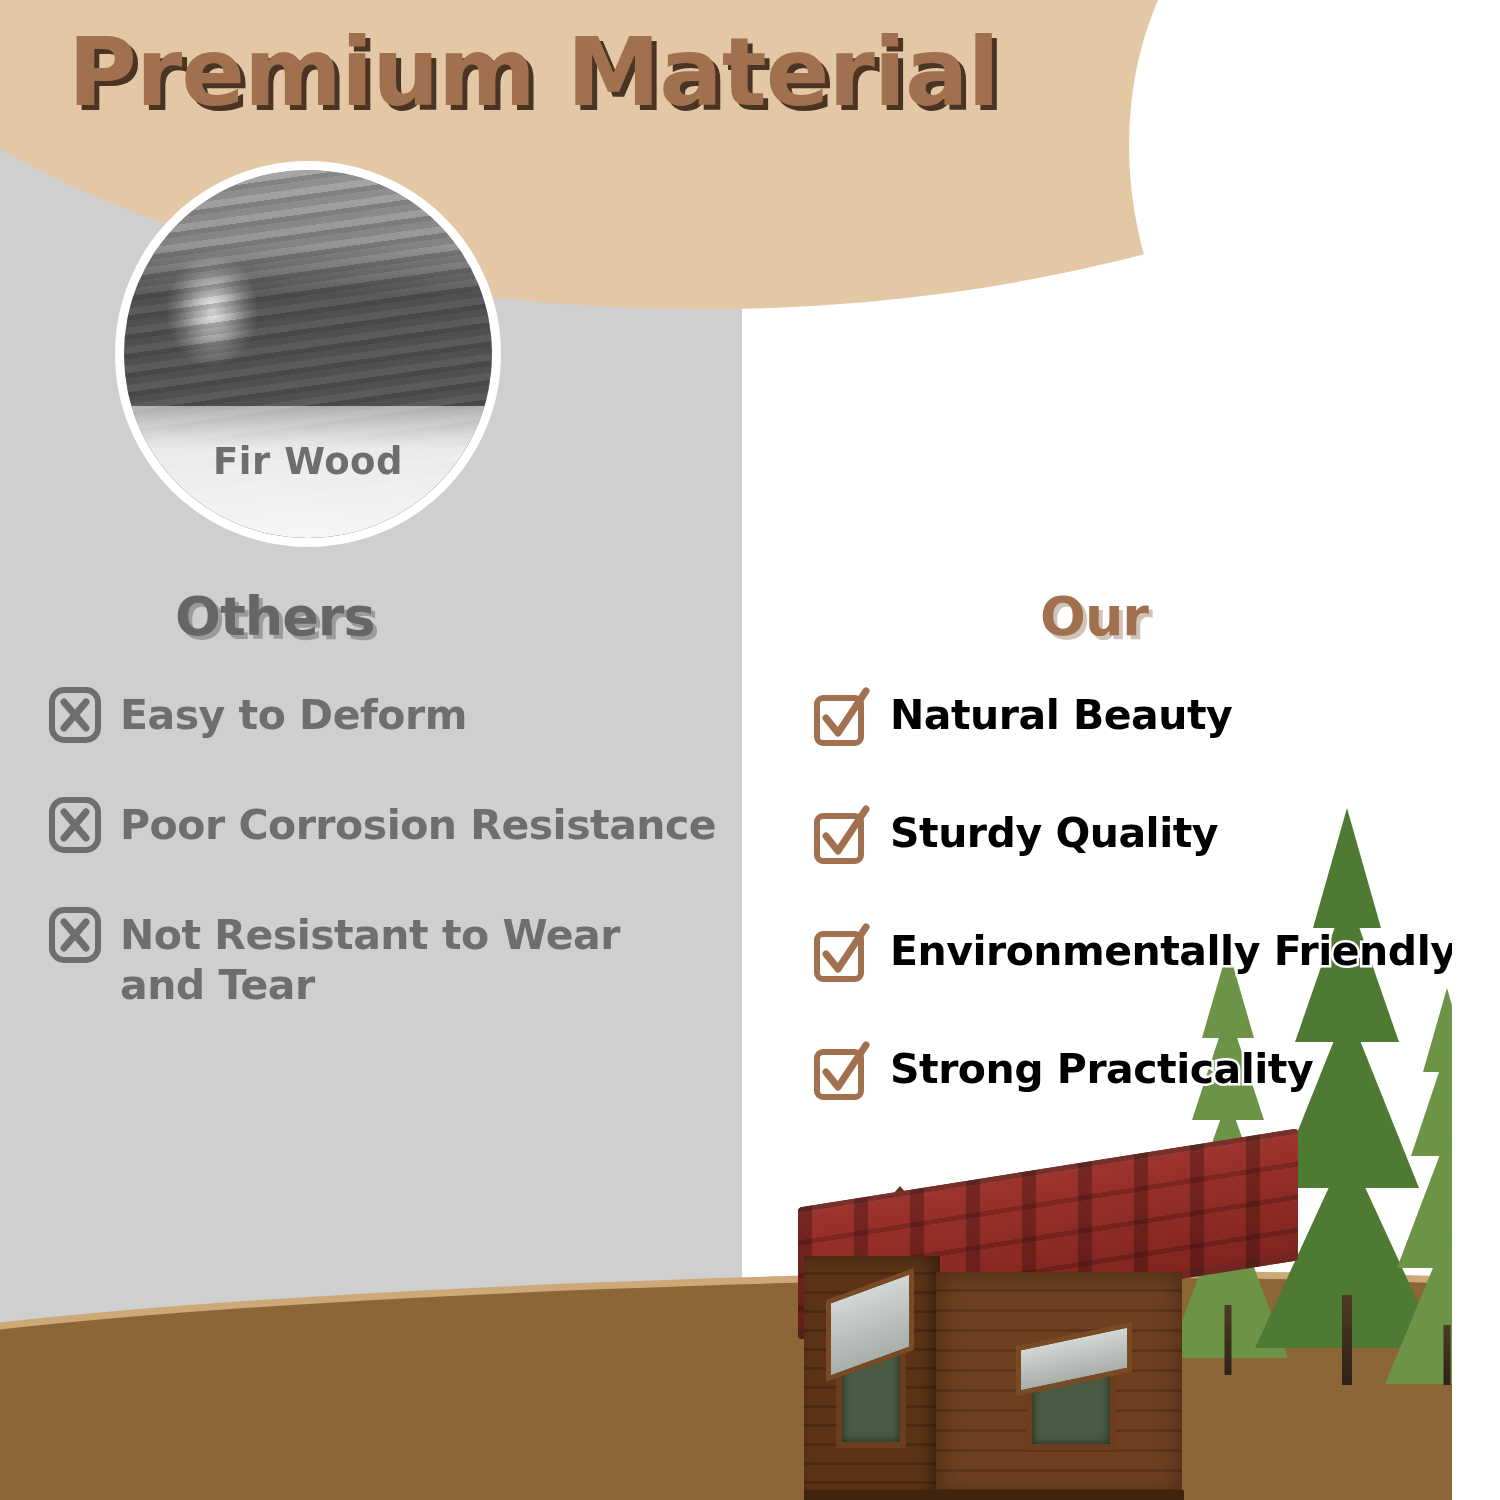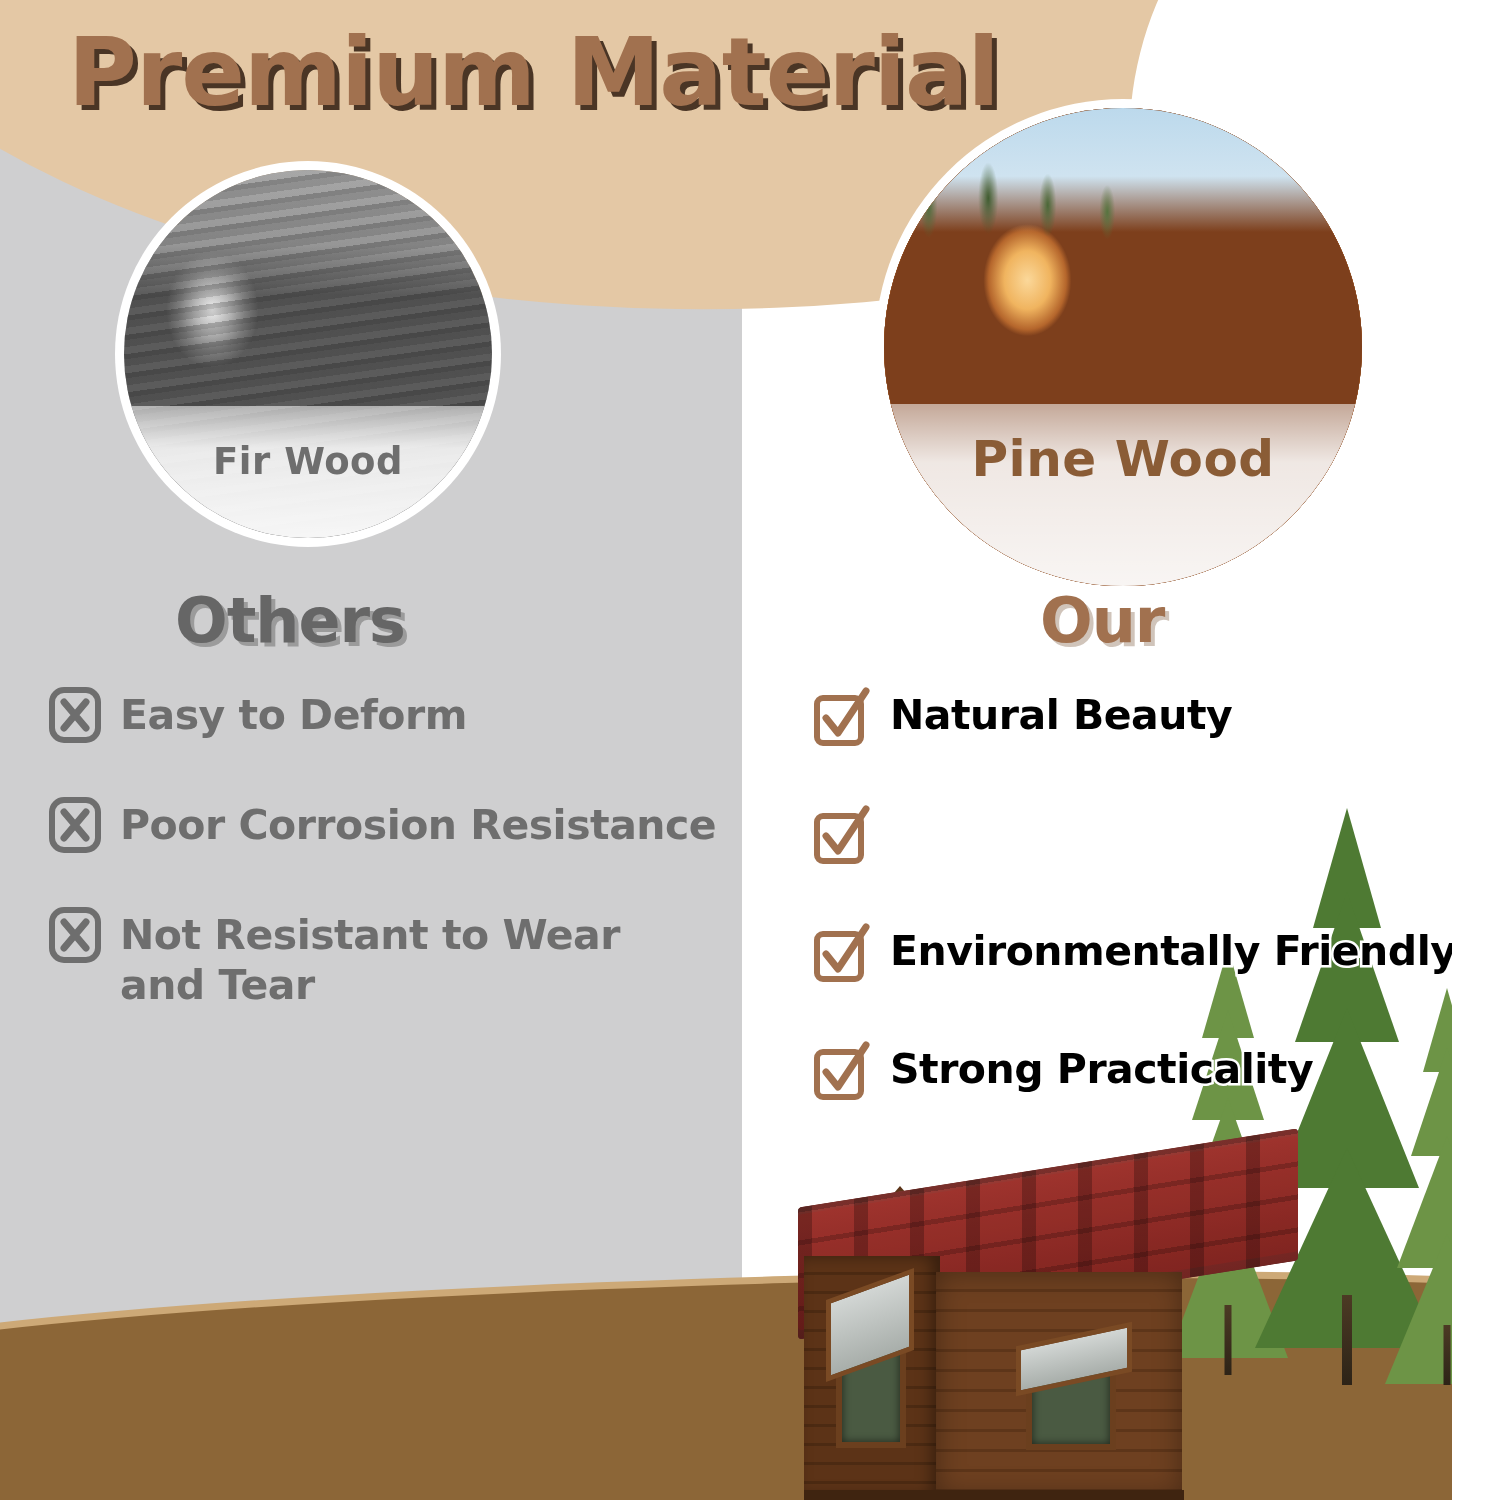--- a/index.html
+++ b/index.html
@@ -134,21 +134,21 @@
       radial-gradient(ellipse 12px 42px at 14% 70%, #4f6b3a 0%, rgba(79,107,58,0) 72%),
       radial-gradient(ellipse 14px 50px at 38% 62%, #3f5c2f 0%, rgba(63,92,47,0) 72%),
       radial-gradient(ellipse 12px 44px at 62% 68%, #4a6736 0%, rgba(74,103,54,0) 72%),
       radial-gradient(ellipse 11px 38px at 86% 74%, #56743f 0%, rgba(86,116,63,0) 72%);
   }
 
   
   .col-head{
     position:absolute;
     font-family:"DejaVu Sans", sans-serif;
-    font-weight:700;font-size:62px;line-height:1;letter-spacing:-1px;
+    font-weight:700;font-size:54px;line-height:1;letter-spacing:-1px;
   }
   #head-others{left:175px;top:590px;color:#666666;text-shadow:4px 4px 0 rgba(90,90,90,.45);}
   #head-our{left:1040px;top:590px;color:#a1714f;text-shadow:4px 4px 0 rgba(120,85,58,.35);}
 
   
   .list{position:absolute;}
   #list-others{left:48px;top:690px;width:700px;}
   #list-our{left:812px;top:690px;width:690px;}
 
   .item{display:flex;align-items:flex-start;margin-bottom:52px;}
@@ -244,26 +244,20 @@
 
   <div class="title">Premium Material</div>
 
   <div class="circle" id="circle-fir">
     <div class="photo photo-fir"></div>
     <div class="cap">
       <span class="cap-text">Fir Wood</span>
     </div>
   </div>
 
-  <div class="circle" id="circle-pine">
-    <div class="photo photo-pine"></div>
-    <div class="cap">
-      <span class="cap-text">Pine Wood</span>
-    </div>
-  </div>
 
   <div class="col-head" id="head-others">Others</div>
   <div class="col-head" id="head-our">Our</div>
 
   <div class="trees">
     <div class="tree light" style="left:0px;top:170px;width:120px;height:430px;">
       <span class="tier" style="top:0;border-left-width:26px;border-right-width:26px;border-bottom-width:90px;"></span>
       <span class="tier" style="top:62px;border-left-width:36px;border-right-width:36px;border-bottom-width:110px;"></span>
       <span class="tier" style="top:150px;border-left-width:48px;border-right-width:48px;border-bottom-width:135px;"></span>
       <span class="tier" style="top:250px;border-left-width:60px;border-right-width:60px;border-bottom-width:160px;"></span>
@@ -344,20 +338,21 @@
       <span class="txt">Natural Beauty</span>
     </div>
 
     <div class="item">
       <span class="ico">
         <svg width="60" height="62" viewBox="0 0 60 62">
           <rect x="5" y="12" width="44" height="45" rx="6" ry="6" fill="none" stroke="#a1714f" stroke-width="6"></rect>
           <path d="M14 32 L26 47 L54 5" fill="none" stroke="#a1714f" stroke-width="7" stroke-linecap="round" stroke-linejoin="round"></path>
         </svg>
       </span>
+      <span class="txt">Sturdy Quality</span>
     </div>
 
     <div class="item">
       <span class="ico">
         <svg width="60" height="62" viewBox="0 0 60 62">
           <rect x="5" y="12" width="44" height="45" rx="6" ry="6" fill="none" stroke="#a1714f" stroke-width="6"></rect>
           <path d="M14 32 L26 47 L54 5" fill="none" stroke="#a1714f" stroke-width="7" stroke-linecap="round" stroke-linejoin="round"></path>
         </svg>
       </span>
       <span class="txt">Environmentally Friendly</span>

